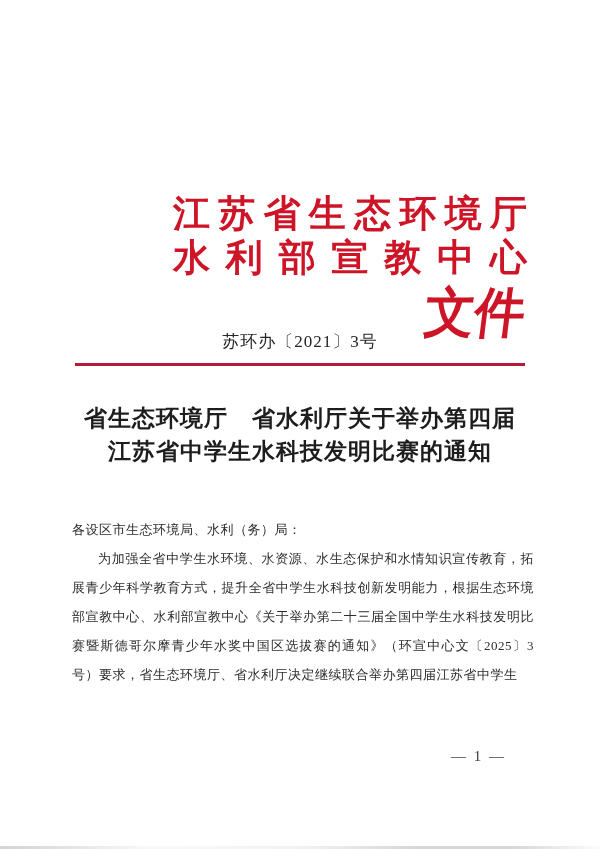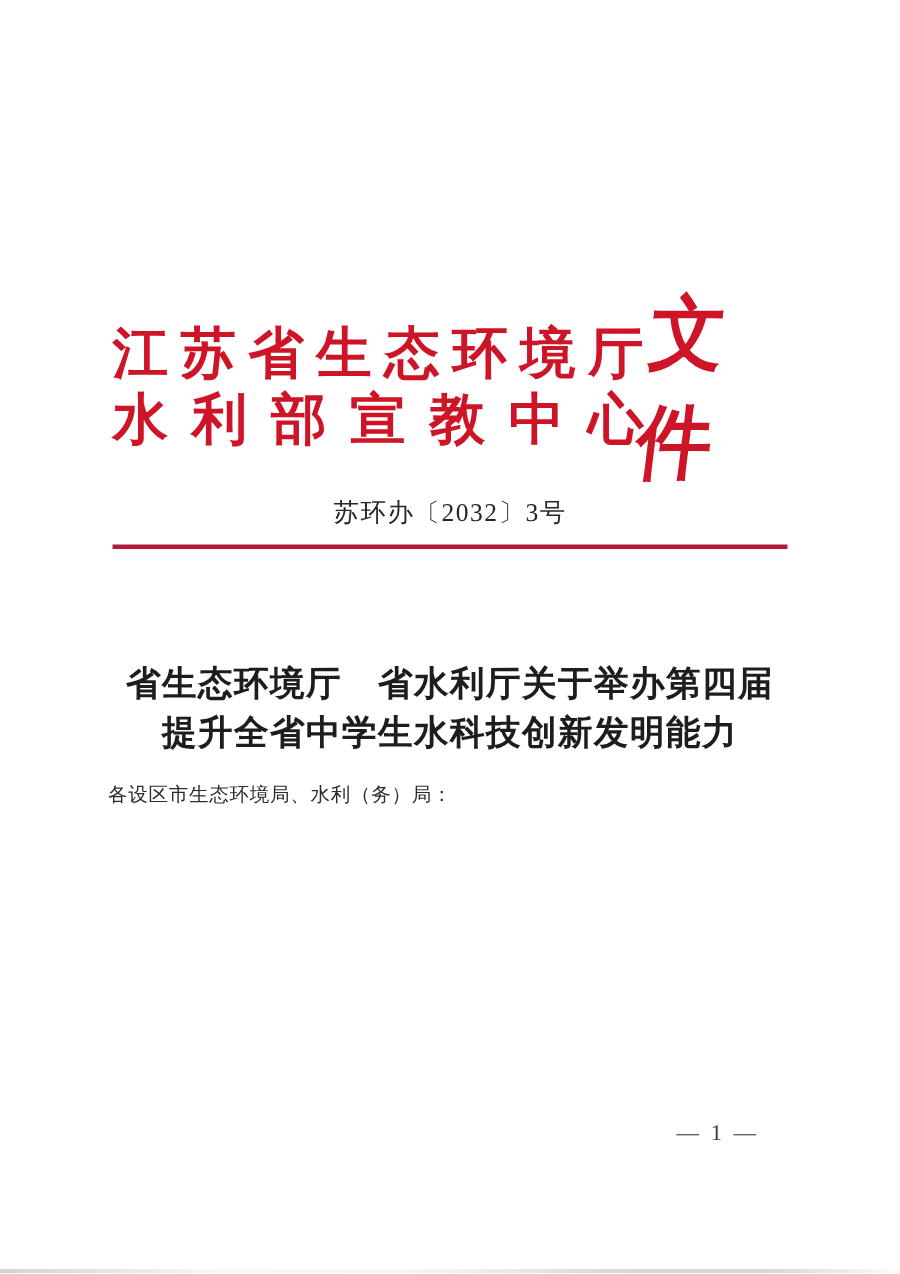--- a/index.html
+++ b/index.html
@@ -16,22 +16,23 @@
     font-family: "Liberation Serif", "DejaVu Serif", serif;
   }
 
   
   .letterhead {
     position: absolute;
     left: 75px;
     top: 192px;
     width: 452px;
     display: flex;
-    align-items: center;
+    align-items: flex-end;
     color: #ce1527;
+    flex-direction: column;
   }
   .letterhead-lines {
     width: 354px;
   }
   .lh-line {
     font-weight: bold;
     font-size: 37px;
     line-height: 44px;
     text-align: justify;
     text-align-last: justify;
@@ -68,21 +69,21 @@
     left: 75px;
     top: 363px;
     width: 450px;
     height: 3px;
     background: #b51b38;
   }
 
   
   .doc-title {
     position: absolute;
-    top: 439px;
+    top: 402px;
     left: 0;
     width: 100%;
     text-align: center;
     font-weight: bold;
     font-size: 23px;
     line-height: 33px;
     color: #1d1d1d;
     letter-spacing: 1px;
   }
 
@@ -142,30 +143,31 @@
 <div class="page">
 
   <div class="letterhead">
     <div class="letterhead-lines">
       <div class="lh-line">江苏省生态环境厅</div>
       <div class="lh-line">水利部宣教中心</div>
     </div>
     <div class="letterhead-word">文件</div>
   </div>
 
-  <div class="ref-number">苏环办〔2032〕3号</div>
+  <div class="ref-number">苏环办〔2021〕3号</div>
 
   <div class="red-line"></div>
 
   <div class="doc-title">
     <div>省生态环境厅　省水利厅关于举办第四届</div>
-    <div>提升全省中学生水科技创新发明能力</div>
+    <div>江苏省中学生水科技发明比赛的通知</div>
   </div>
 
   <div class="doc-body">
     <p class="salutation">各设区市生态环境局、水利（务）局：</p>
+    <p class="paragraph">为加强全省中学生水环境、水资源、水生态保护和水情知识宣传教育，拓展青少年科学教育方式，提升全省中学生水科技创新发明能力，根据生态环境部宣教中心、水利部宣教中心《关于举办第二十三届全国中学生水科技发明比赛暨斯德哥尔摩青少年水奖中国区选拔赛的通知》（环宣中心文〔2025〕3号）要求，省生态环境厅、省水利厅决定继续联合举办第四届江苏省中学生</p>
   </div>
 
   <div class="page-number">— 1 —</div>
 
   <div class="scan-artifact"></div>
 
 </div>
 
 </body></html>

